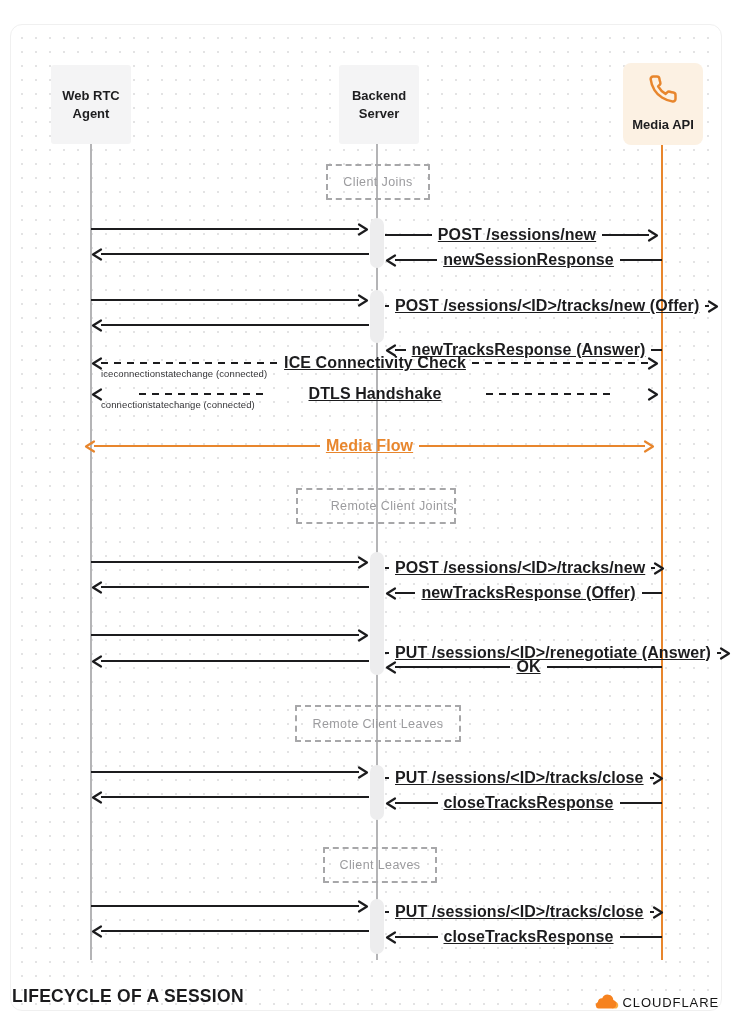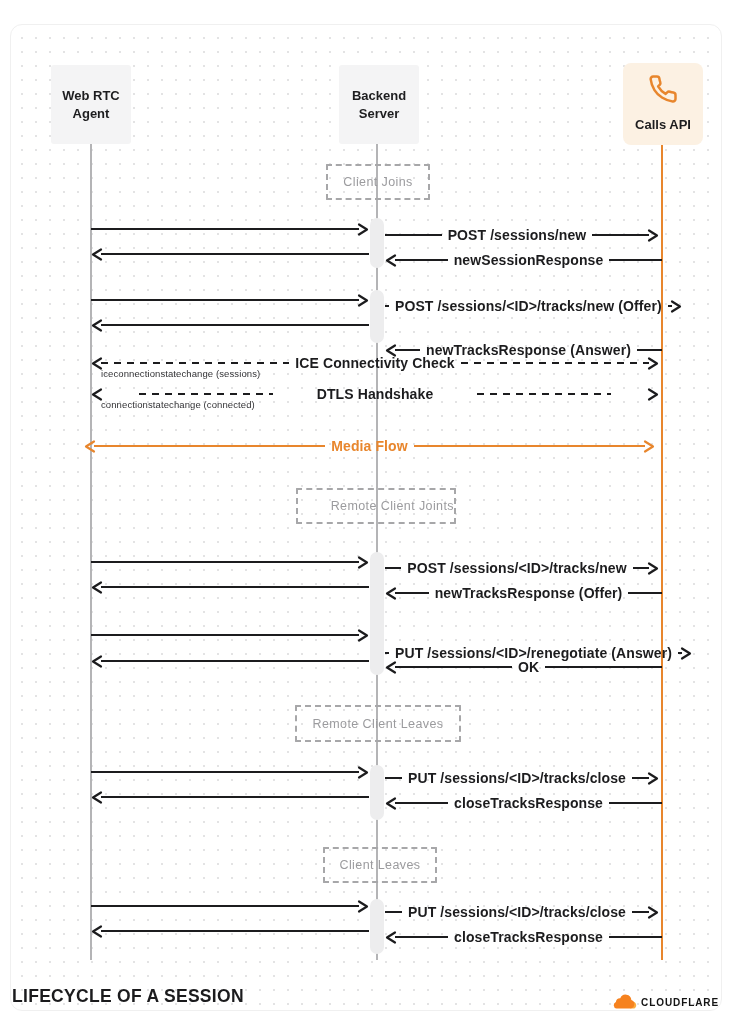--- a/index.html
+++ b/index.html
@@ -30,42 +30,42 @@
     position:absolute;z-index:4;display:flex;align-items:center;justify-content:center;
     border:2px dashed #a7a7a9;color:#9b9b9e;font-size:12.5px;font-weight:500;
     letter-spacing:.4px;white-space:nowrap;border-radius:1px;
   }
   .msg{
     position:absolute;z-index:5;display:flex;align-items:center;height:16px;
   }
   .msg .seg{flex:1 1 0;height:2px;}
   .msg .seg.min{min-width:4px;}
   .msg-label{
-    flex:0 0 auto;padding:0 6px;font-size:14px;font-weight:700;
-    white-space:nowrap;color:#1c1c1e;letter-spacing:.1px;
+    flex:0 0 auto;padding:0 6px;font-size:16px;font-weight:700;
+    white-space:nowrap;color:#1c1c1e;letter-spacing:.1px;text-decoration:underline;
   }
   .msg-label.orange{color:#e8862d;}
   .msg-sub{
     position:absolute;left:10px;top:13px;font-size:9.5px;font-weight:400;
     color:#333336;white-space:nowrap;letter-spacing:.1px;
   }
   .chev{flex:0 0 auto;display:flex;align-items:center;}
   .chev svg{display:block;}
   .chev.r{margin-left:-3px;}
   .chev.l{margin-right:-3px;}
   .footer-title{
     position:absolute;left:12px;top:986px;z-index:6;
     font-size:17.5px;font-weight:800;color:#1b1b1d;letter-spacing:.3px;
   }
   .brand{
     position:absolute;right:13px;top:992px;z-index:6;display:flex;
     align-items:center;gap:3px;
   }
   .brand-text{
-    font-size:10px;font-weight:700;color:#141414;letter-spacing:.9px;
+    font-size:13px;font-weight:400;color:#141414;letter-spacing:.9px;
   }
 </style>
 </head>
 <body>
 
 <div class="panel">
   <div class="stage">
       <div class="lifeline" style="left: 79px; top: 119px; width: 2px; height: 816px; background: rgb(180, 180, 182);"></div>
       <div class="lifeline" style="left: 365px; top: 119px; width: 2px; height: 816px; background: rgb(180, 180, 182);"></div>
       <div class="lifeline" style="left: 649.75px; top: 120px; width: 2.5px; height: 815px; background: rgb(232, 134, 45);"></div>
@@ -84,21 +84,21 @@
         <div>
           <div>Backend</div>
           <div>Server</div>
         </div>
       </div>
       <div class="actor cream" style="left: 612px; top: 38px; width: 80px; height: 82px;">
         <span><svg viewBox="0 0 24 24" width="30" height="30" fill="none" stroke="#e8862d" stroke-width="2" stroke-linecap="round" stroke-linejoin="round">
             <path d="M22 16.92v3a2 2 0 0 1-2.18 2 19.79 19.79 0 0 1-8.63-3.07 19.5 19.5 0 0 1-6-6 19.79 19.79 0 0 1-3.07-8.67A2 2 0 0 1 4.11 2h3a2 2 0 0 1 2 1.72 12.84 12.84 0 0 0 .7 2.81 2 2 0 0 1-.45 2.11L8.09 9.91a16 16 0 0 0 6 6l1.27-1.27a2 2 0 0 1 2.11-.45 12.84 12.84 0 0 0 2.81.7A2 2 0 0 1 22 16.92z"></path>
           </svg></span>
         <div>
-          <div>Calls API</div>
+          <div>Media API</div>
         </div>
       </div>
       <div class="phase" style="left: 315px; top: 139px; width: 100px; height: 32px;">
         <span>Client Joins</span>
       </div>
       <div class="phase" style="left: 285px; top: 463px; width: 156px; height: 32px; justify-content: flex-end;">
         <span>Remote Client Joints</span>
       </div>
       <div class="phase" style="left: 284px; top: 680px; width: 162px; height: 33px;">
         <span>Remote Client Leaves</span>
@@ -185,21 +185,21 @@
           </svg>
         </span>
         <span class="seg min" style="background: repeating-linear-gradient(90deg, rgb(28, 28, 30) 0px, rgb(28, 28, 30) 7px, transparent 7px, transparent 13px);"></span>
         <span class="msg-label">ICE Connectivity Check</span>
         <span class="seg min" style="background: repeating-linear-gradient(90deg, rgb(28, 28, 30) 0px, rgb(28, 28, 30) 7px, transparent 7px, transparent 13px);"></span>
         <span class="chev r">
           <svg width="13" height="15" viewBox="0 0 13 15" fill="none">
             <polyline points="3,2.5 11,7.5 3,12.5" stroke="#1c1c1e" stroke-width="2.2" stroke-linecap="round" stroke-linejoin="round"></polyline>
           </svg>
         </span>
-        <span class="msg-sub">iceconnectionstatechange (sessions)</span>
+        <span class="msg-sub">iceconnectionstatechange (connected)</span>
       </div>
       <div class="msg" style="left: 80px; top: 361px; width: 568px; gap: 38px;">
         <span class="chev l">
           <svg width="13" height="15" viewBox="0 0 13 15" fill="none">
             <polyline points="10,2.5 2,7.5 10,12.5" stroke="#1c1c1e" stroke-width="2.2" stroke-linecap="round" stroke-linejoin="round"></polyline>
           </svg>
         </span>
         <span class="seg min" style="background: repeating-linear-gradient(90deg, rgb(28, 28, 30) 0px, rgb(28, 28, 30) 7px, transparent 7px, transparent 13px);"></span>
         <span class="msg-label">DTLS Handshake</span>
         <span class="seg min" style="background: repeating-linear-gradient(90deg, rgb(28, 28, 30) 0px, rgb(28, 28, 30) 7px, transparent 7px, transparent 13px);"></span>

